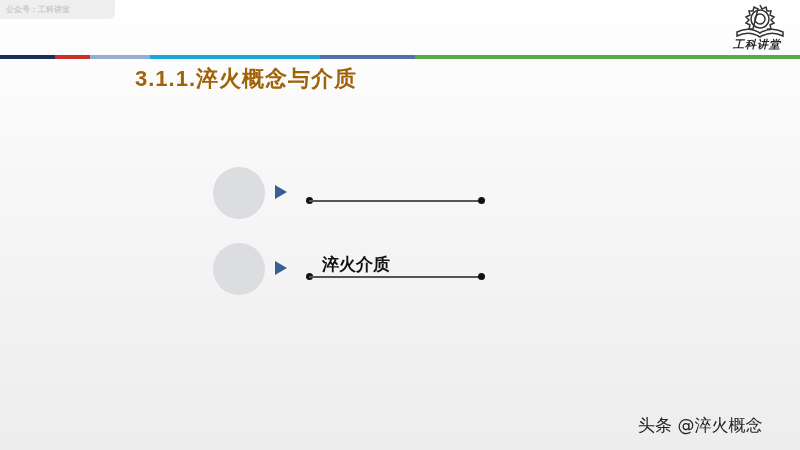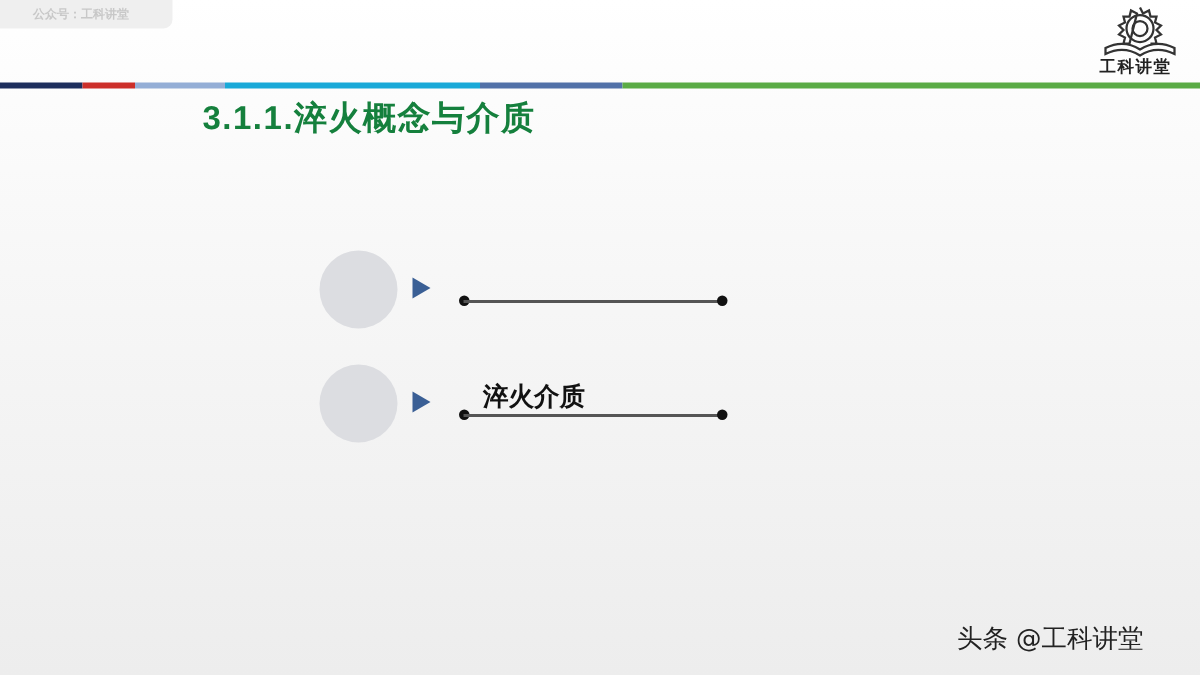--- a/index.html
+++ b/index.html
@@ -1,26 +1,26 @@
 <!DOCTYPE html>
 <html><head>
 <meta charset="utf-8">
 <style>
   html, body { margin:0; padding:0; }
   body { width:800px; height:450px; overflow:hidden; position:relative;
     background: linear-gradient(180deg, #ffffff 0%, #f7f7f7 40%, #ededed 100%);
     font-family: "DejaVu Sans", sans-serif; }
   .watermark-top { position:absolute; left:0; top:0; width:115px; height:19px;
     background:#efefef; border-radius:0 0 6px 0; color:#c8c8c8; font-size:8px;
-    line-height:19px; padding-left:22px; box-sizing:border-box; font-weight:bold; }
+    line-height:19px; padding-left:6px; box-sizing:border-box; font-weight:bold; }
   .color-bar { position:absolute; left:0; top:55px; width:800px; height:4px; display:flex; }
   .color-bar span { height:100%; display:block; }
   .logo { position:absolute; left:725px; top:2px; width:70px; height:50px; }
-  .logo-text { position:absolute; left:733px; top:37px; font-size:11px; font-weight:bold; color:#222; letter-spacing:1px; }
-  .title { position:absolute; left:135px; top:64px; font-size:22px; font-weight:bold; color:#15803d;
+  .logo-text { position:absolute; left:733px; top:37px; font-size:11px; font-weight:bold; color:#222; letter-spacing:1px;font-style:italic; }
+  .title { position:absolute; left:135px; top:64px; font-size:22px; font-weight:bold; color:#a16207;
     font-family: "Liberation Sans", sans-serif; letter-spacing:1px;text-align:right; }
   .item { position:absolute; left:213px; width:280px; height:60px; }
   .badge-ring { position:absolute; left:0; top:0; width:52px; height:52px; border-radius:50%;
     background:#dcdde1; }
   .badge { position:absolute; left:5px; top:5px; width:42px; height:42px; border-radius:50%;
     background:#3a5f95; color:#fff; font-family:"Liberation Serif", serif; font-size:17px;
     text-align:center; line-height:43px; }
   .arrow { position:absolute; left:62px; top:18px; width:0; height:0;
     border-top:7px solid transparent; border-bottom:7px solid transparent; border-left:12px solid #3a5f95; }
   .item-label { position:absolute; left:109px; top:10px; font-size:17px; color:#111; font-weight:bold; }
@@ -64,13 +64,13 @@
 
 <div class="item" style="top:243px;">
   <div class="badge-ring"></div>
   <div class="arrow"></div>
   <div class="item-label">淬火介质</div>
   <div class="dot" style="left:93px;"></div>
   <div class="item-line"></div>
   <div class="dot" style="left:265px;"></div>
 </div>
 
-<div class="footer">头条 @工科讲堂</div>
+<div class="footer">头条 @淬火概念</div>
 
 </body></html>

